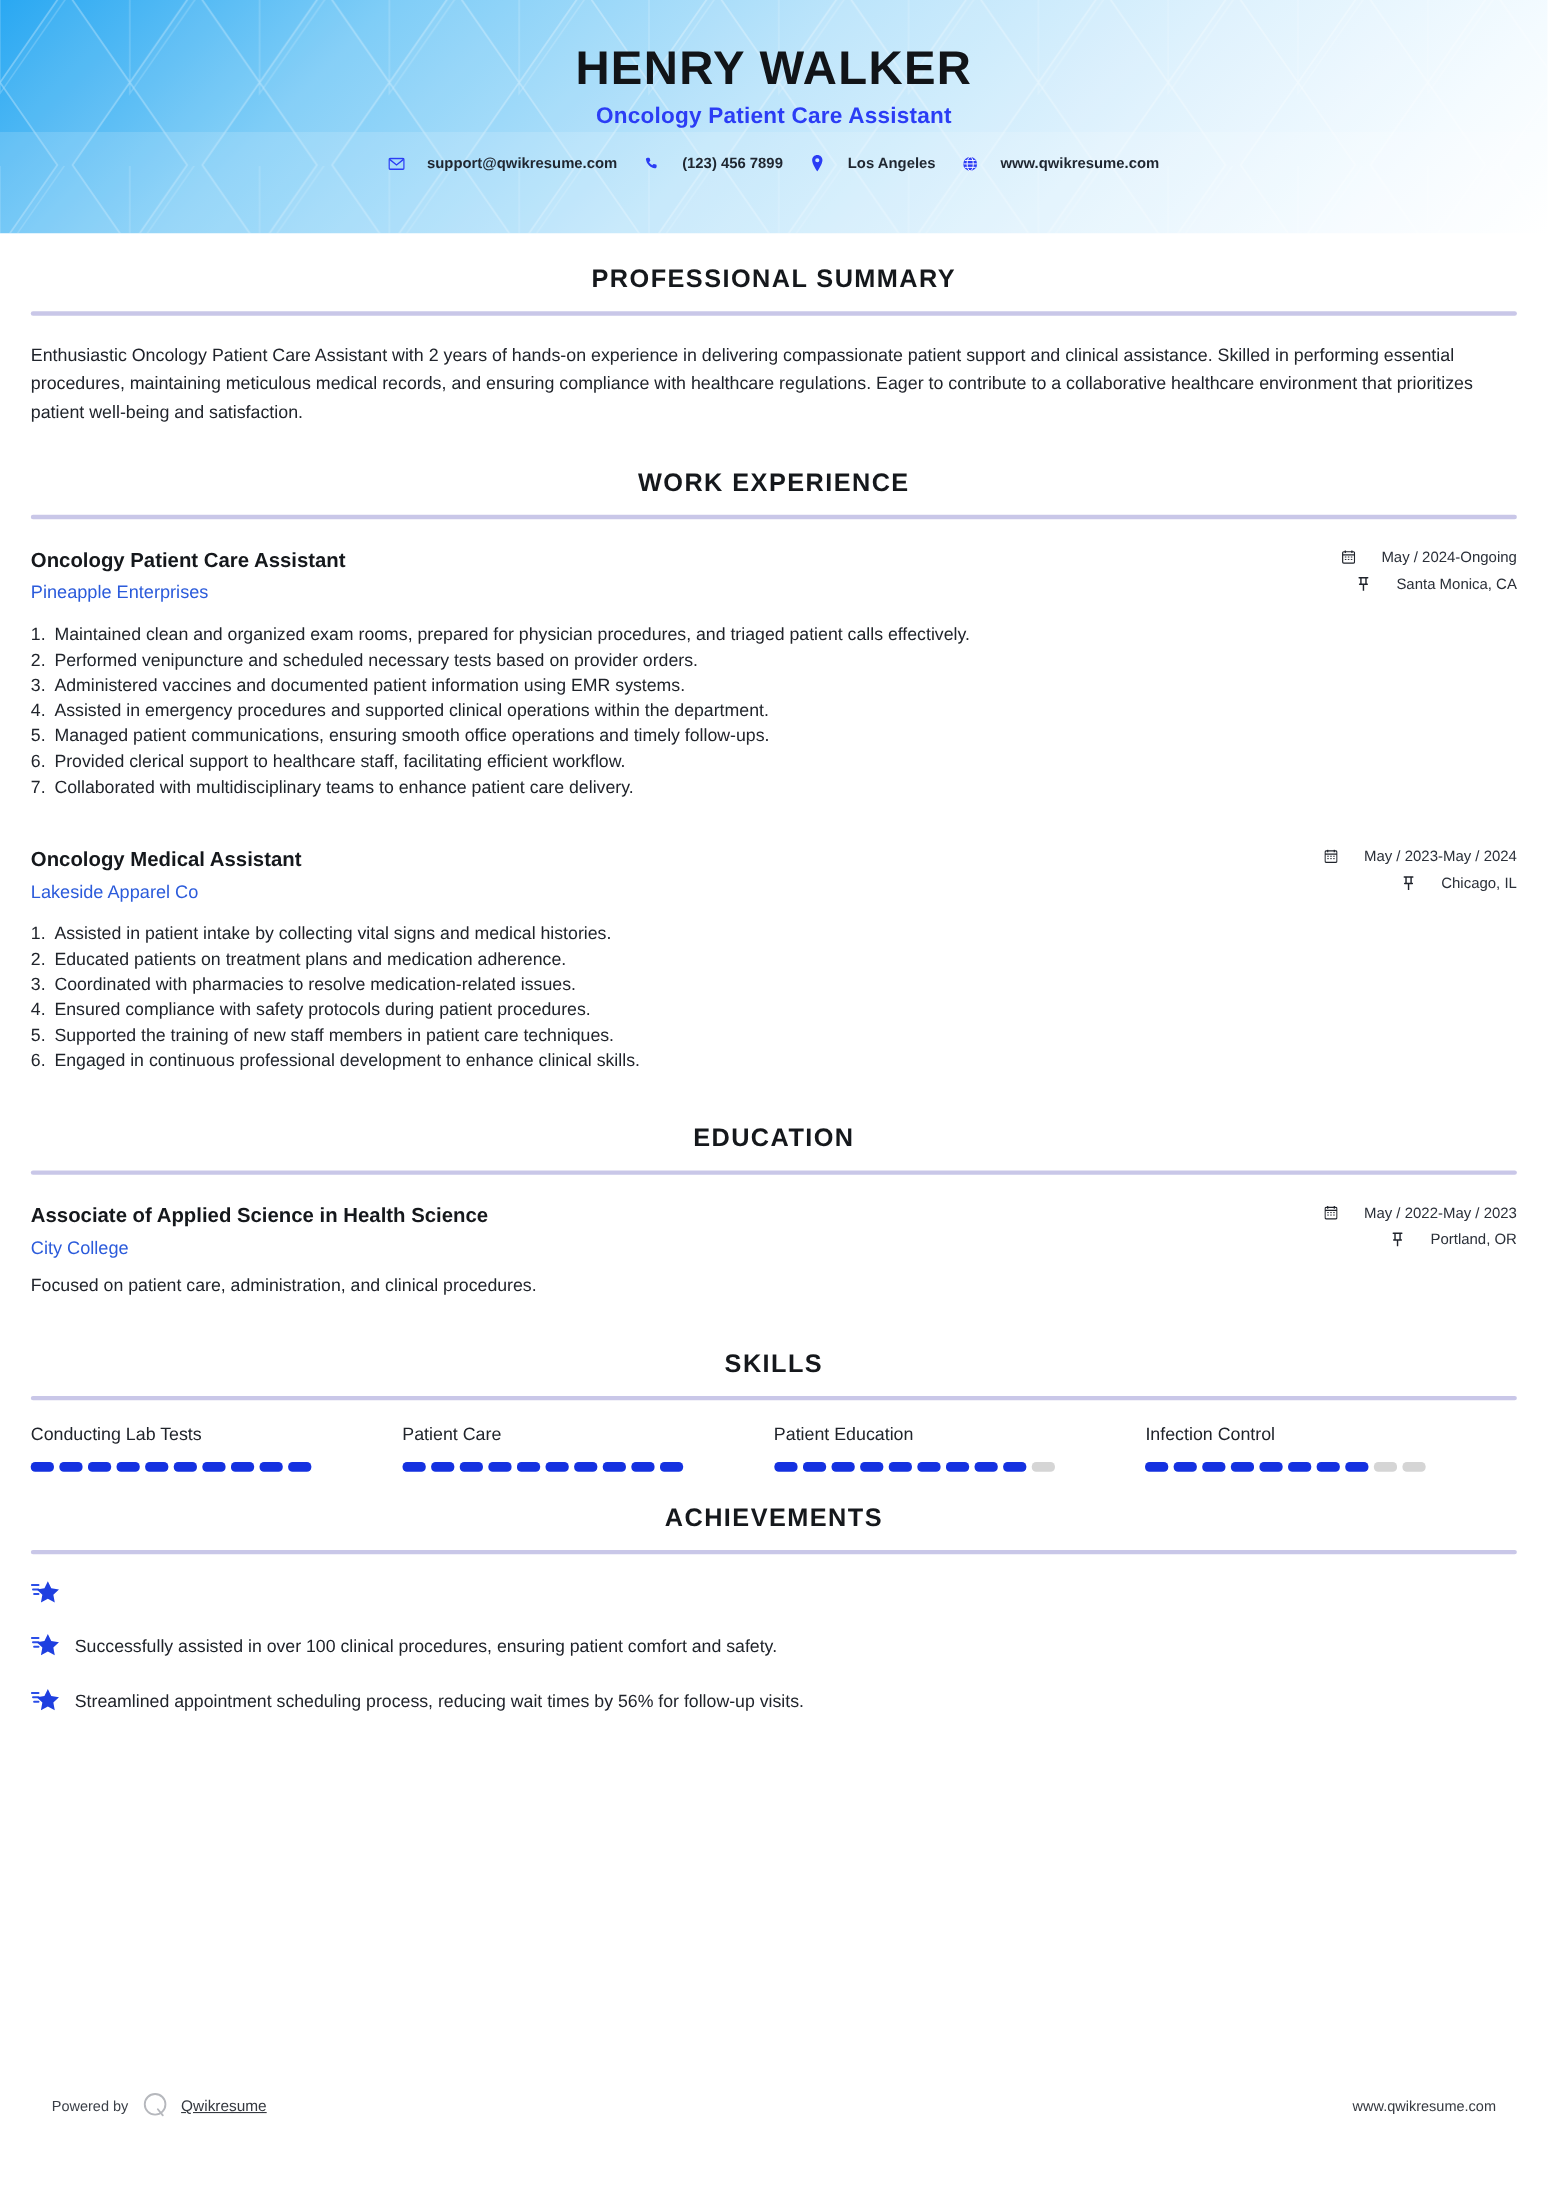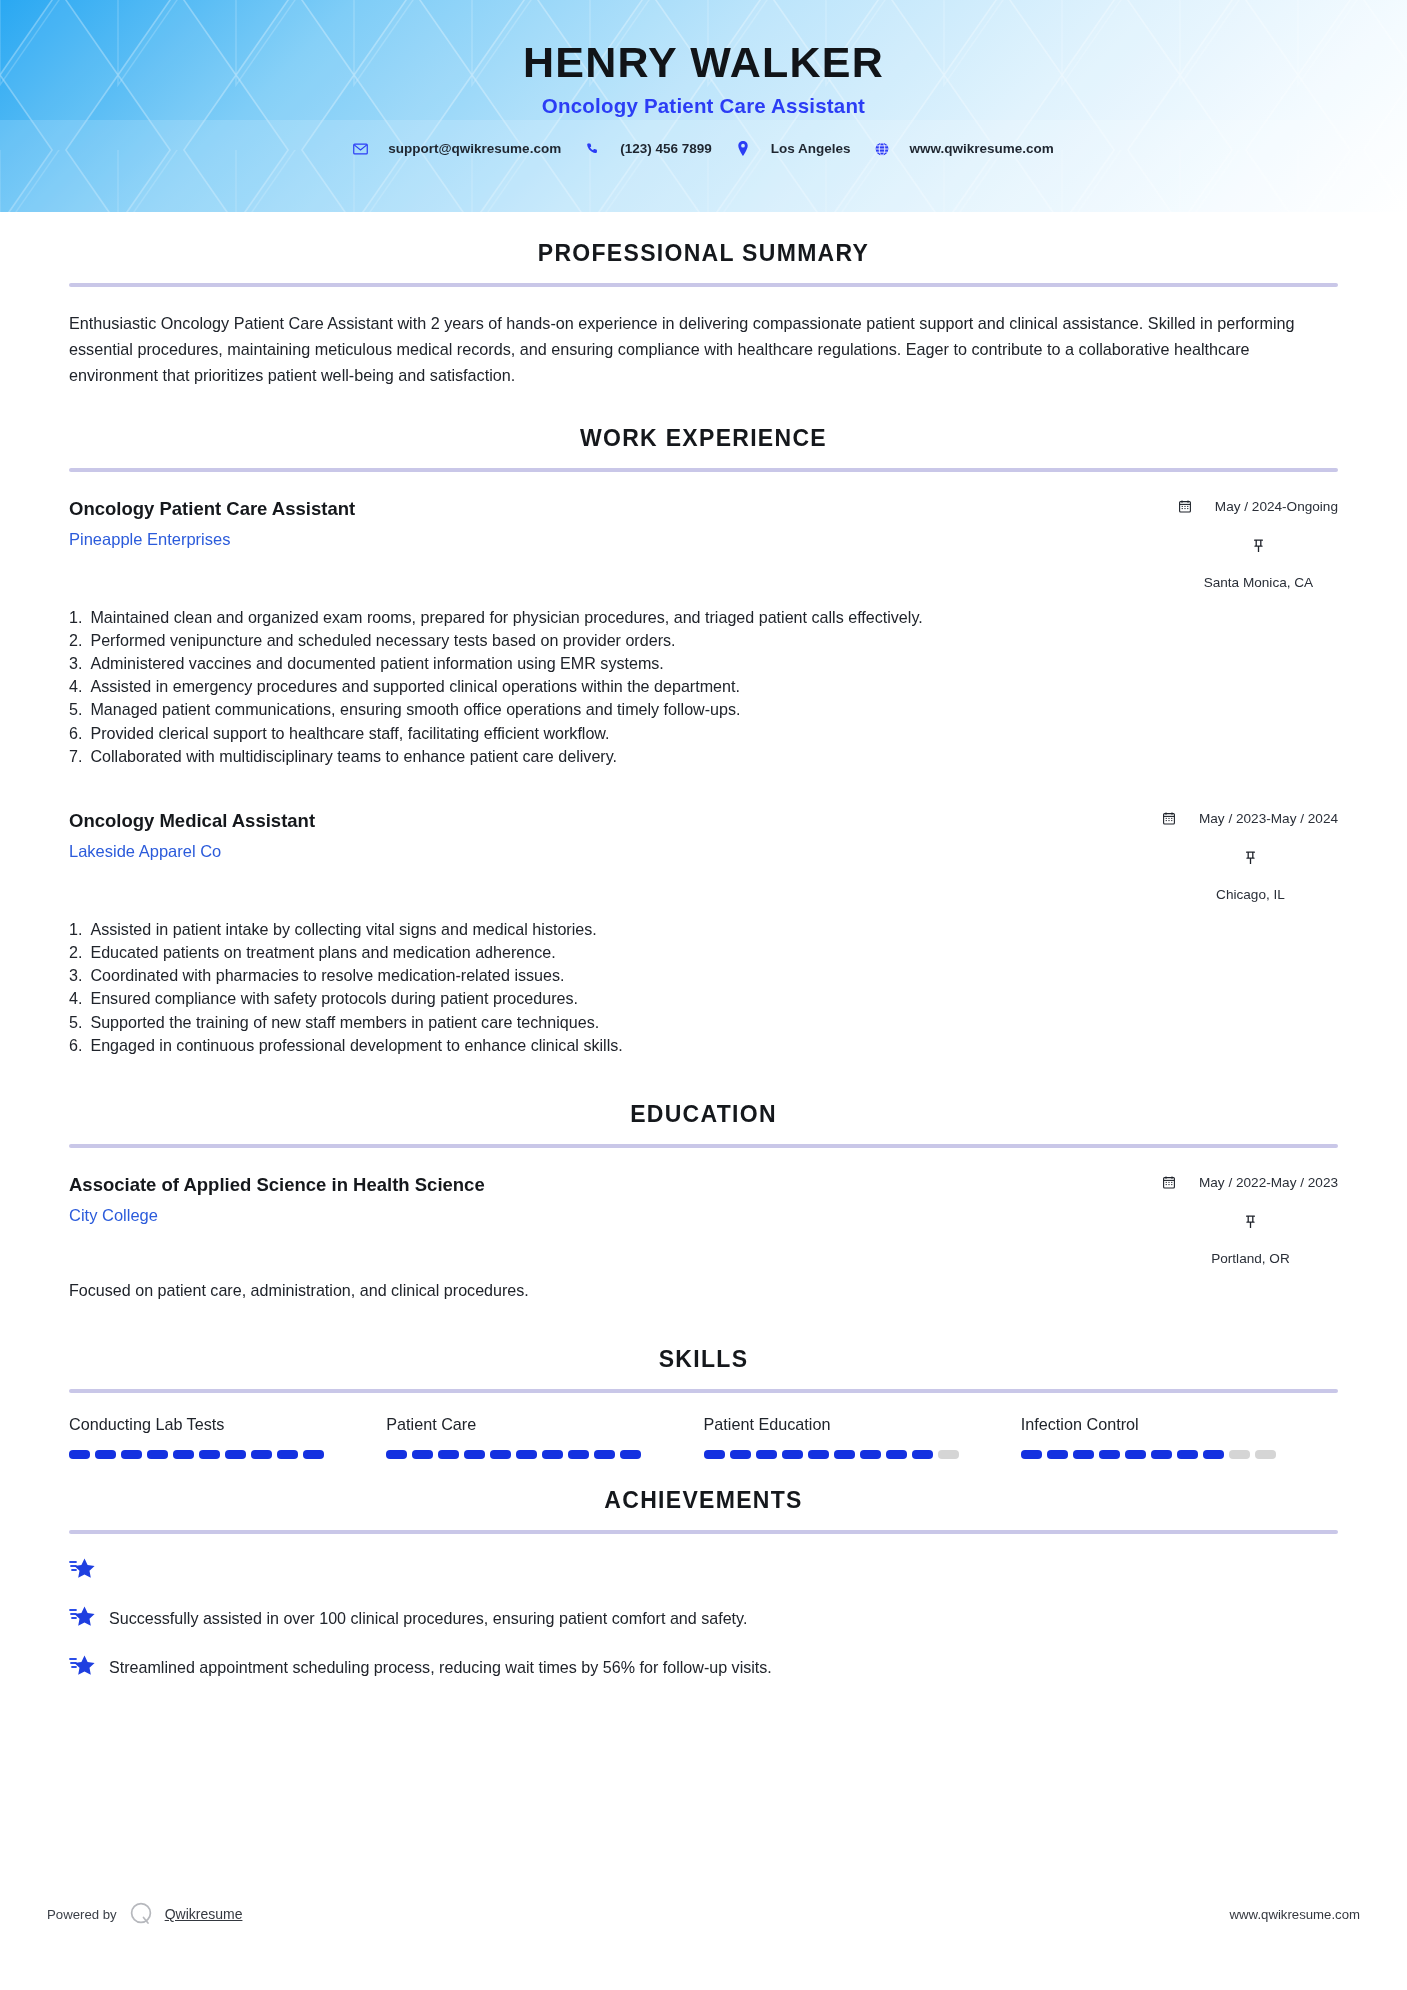--- a/index.html
+++ b/index.html
@@ -54,21 +54,21 @@
     font-size:13.5px;
     font-weight:bold;
     color:#1f2630;
   }
   .contact-item { display:flex; align-items:center; gap:20px; }
   .contact-item + .contact-item { margin-left:14px; }
   .c-ico { display:inline-flex; width:15px; height:15px; align-items:center; justify-content:center; color:#2b3df5; }
   .c-ico svg { display:block; }
 
   
-  .content { padding:0 69px; }
+  .content { padding:0 28px; }
 
   .section { margin-top:0; }
   .sec-title {
     text-align:center;
     font-size:23px;
     font-weight:bold;
     letter-spacing:1.3px;
     color:#15181c;
   }
   .sec-rule {
@@ -87,21 +87,21 @@
   }
 
   
   .entry { margin-top:25px; position:relative; }
   .entry-head { display:flex; justify-content:space-between; align-items:flex-start; }
   .entry-left { flex:1 1 auto; }
   .entry-right { flex:0 0 auto; text-align:right; padding-top:2px; }
   .entry-role { font-size:18.5px; font-weight:bold; color:#15181c; line-height:1.3; }
   .entry-org { font-size:16.5px; color:#2b5bdb; margin-top:9px; line-height:1.2; }
   .meta-line { display:flex; align-items:center; justify-content:flex-end; gap:23px; font-size:13.6px; color:#2a2f38; white-space:nowrap; }
-  .meta-line + .meta-line { margin-top:24px;flex-direction:column; }
+  .meta-line + .meta-line { margin-top:9px; }
   .m-ico { display:inline-flex; width:13px; height:14px; align-items:center; justify-content:center; color:#1f232b; }
   .m-ico svg { display:block; }
 
   .bullets { margin-top:16px; list-style:none; }
   .bullets li { font-size:16.1px; line-height:1.44; color:#20242b; display:flex; gap:8px; }
   .bullets li .num { flex:0 0 auto; }
 
   .edu-desc { margin-top:13px; font-size:16.1px; color:#20242b; line-height:1.45; }
 
   

